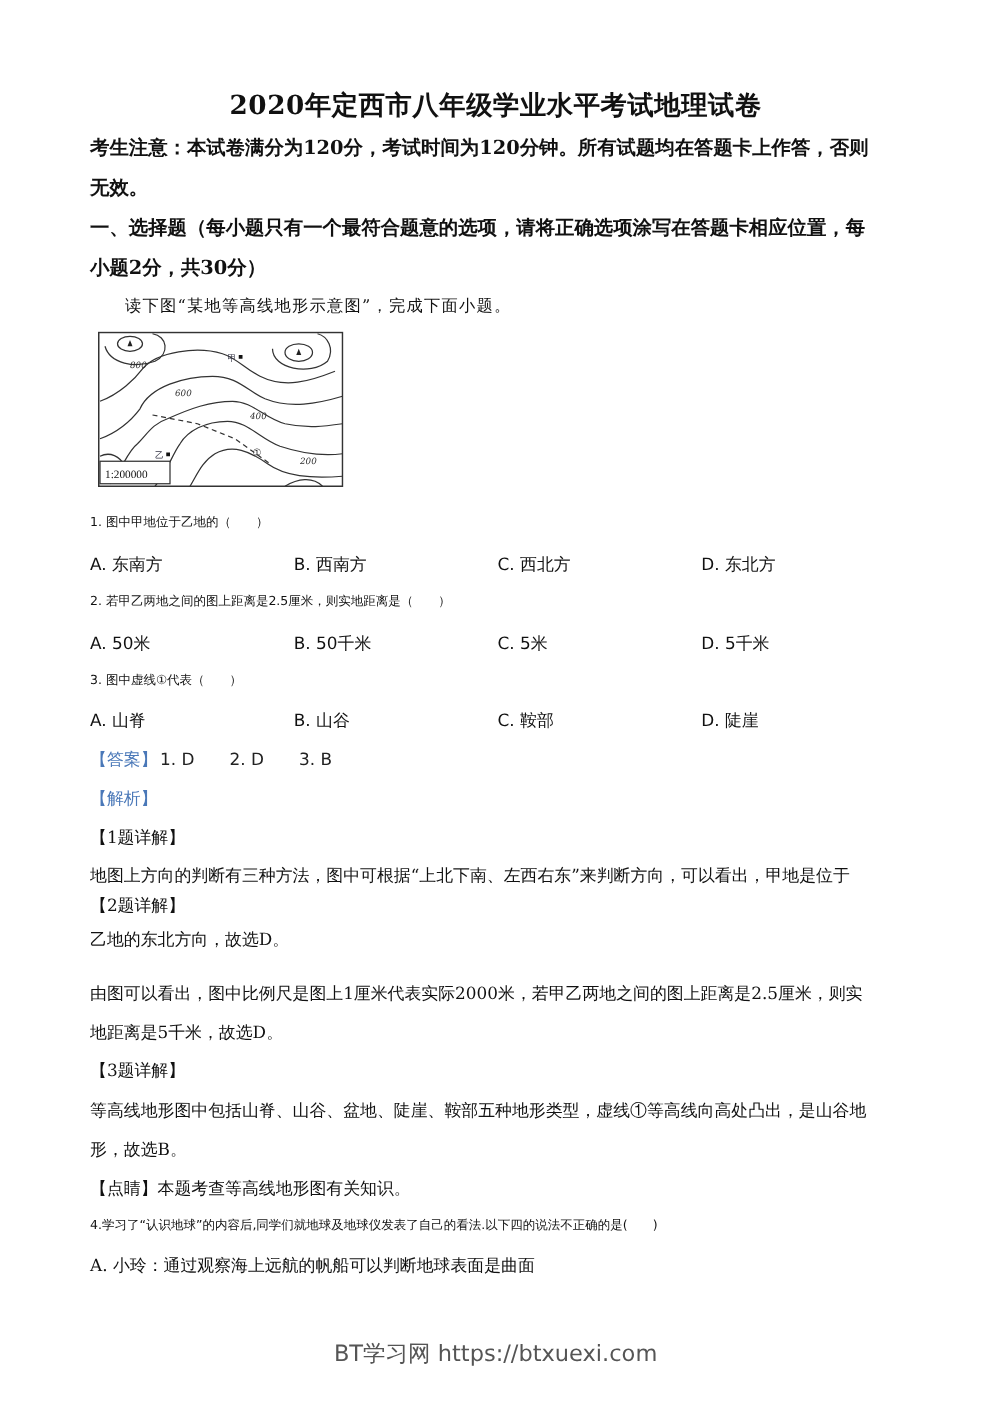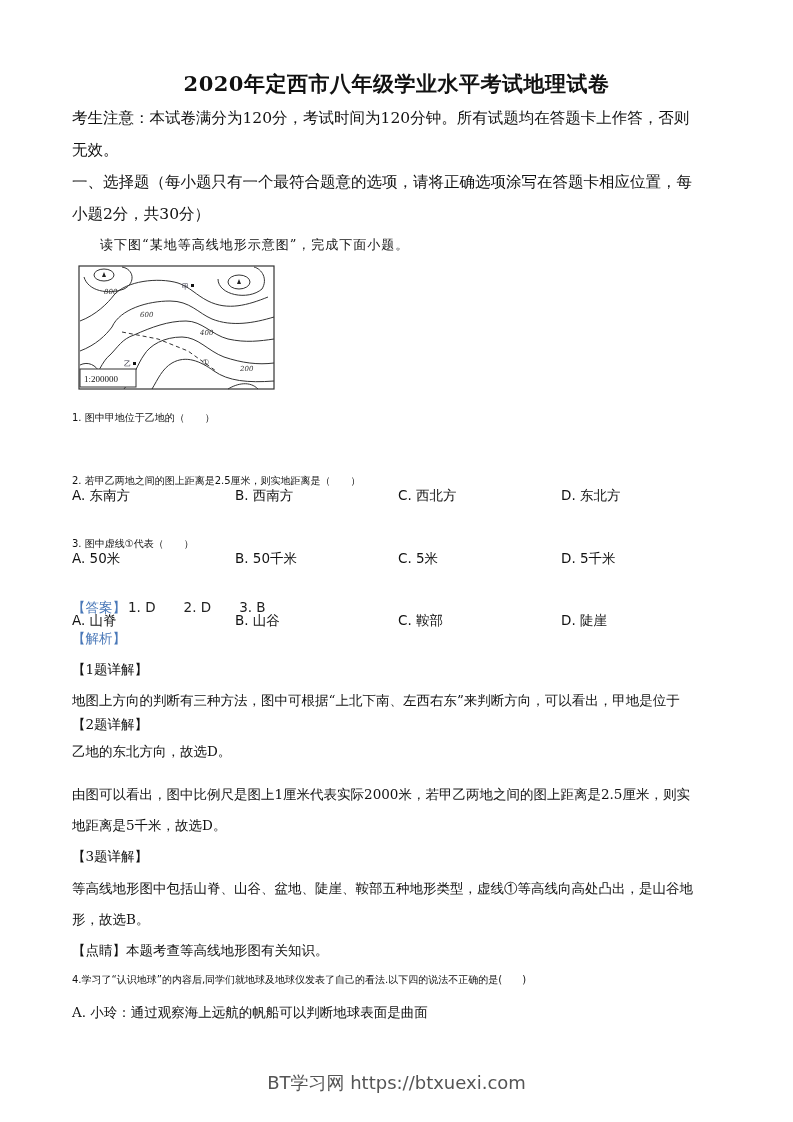--- a/index.html
+++ b/index.html
@@ -2,25 +2,25 @@
 <html><head>
 <meta charset="utf-8">
 <style>
   html, body { margin: 0; padding: 0; background: #ffffff; }
   body { width: 793px; height: 1122px; position: relative; overflow: hidden;
          font-family: "DejaVu Serif", "Liberation Serif", serif; color: #111; }
   .page { position: absolute; left: 0; top: 0; width: 793px; height: 1122px; }
   .title { position: absolute; left: 0; width: 793px; top: 70px; text-align: center;
            font-size: 21px; font-weight: bold; letter-spacing: 0.5px; }
   .line { position: absolute; left: 72px; white-space: nowrap; }
-  .bold { font-weight: normal; font-size: 15.5px; }
+  .bold { font-weight: bold; font-size: 15.5px; }
   .intro { font-size: 13px; letter-spacing: 1px; left: 100px; }
   .q { font-size: 10px; font-family: "DejaVu Sans", "Liberation Sans", sans-serif; }
   .opts { position: absolute; left: 72px; width: 660px; display: flex; font-size: 13.5px;
-          font-family: "DejaVu Sans", "Liberation Sans", sans-serif; margin-top: 44px; }
+          font-family: "DejaVu Sans", "Liberation Sans", sans-serif; }
   .opts span { width: 163px; }
   .blue { color: #4a78b8; }
   .ans { font-size: 13.5px; font-family: "DejaVu Sans", "Liberation Sans", sans-serif; }
   .ans .v { color: #222; margin-left: 2px; margin-right: 26px; }
   .para { font-size: 13.5px; }
   .map { position: absolute; left: 78px; top: 265px; width: 197px; height: 125px; }
   .footer { position: absolute; left: 0; width: 793px; top: 1071px; text-align: center;
             font-family: "DejaVu Sans", "Liberation Sans", sans-serif; font-size: 18px; color: #555; }
 </style>
 </head>

